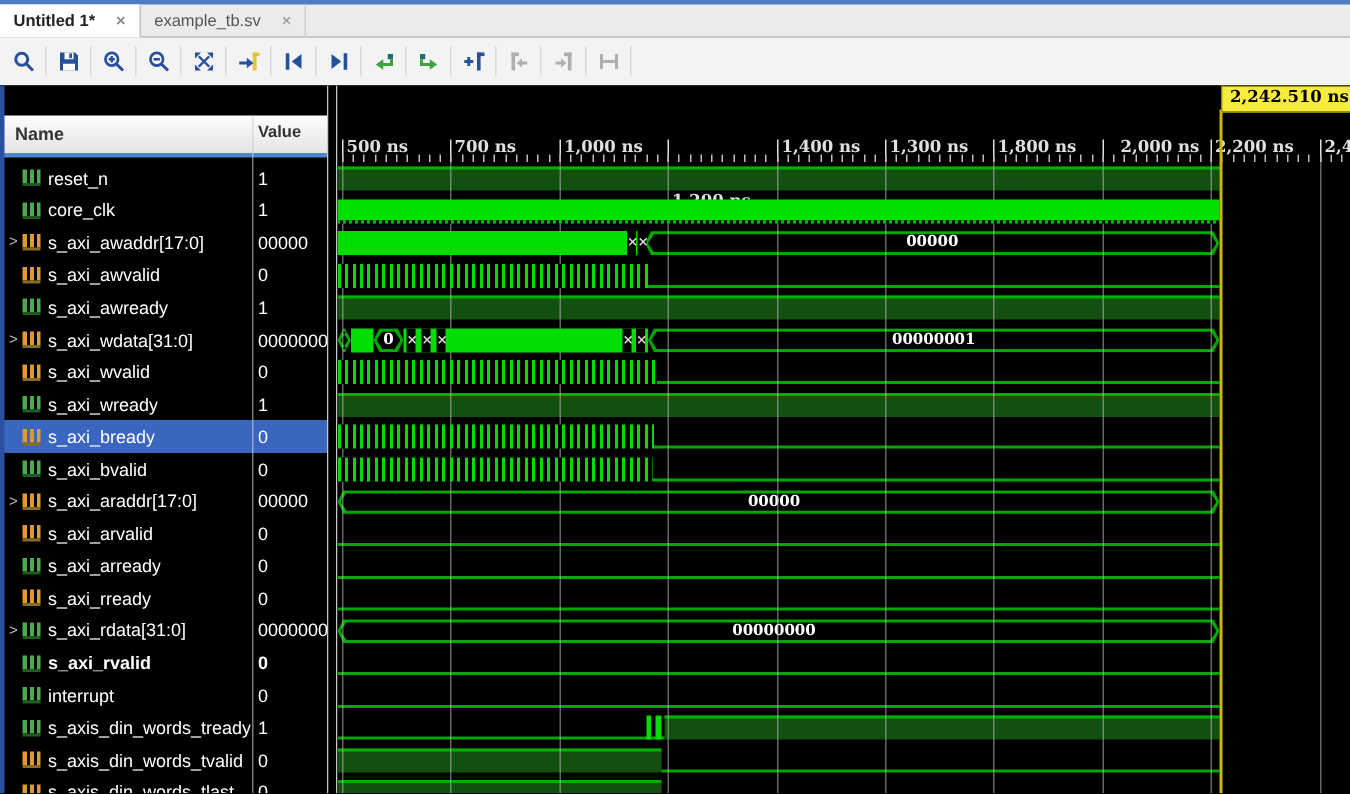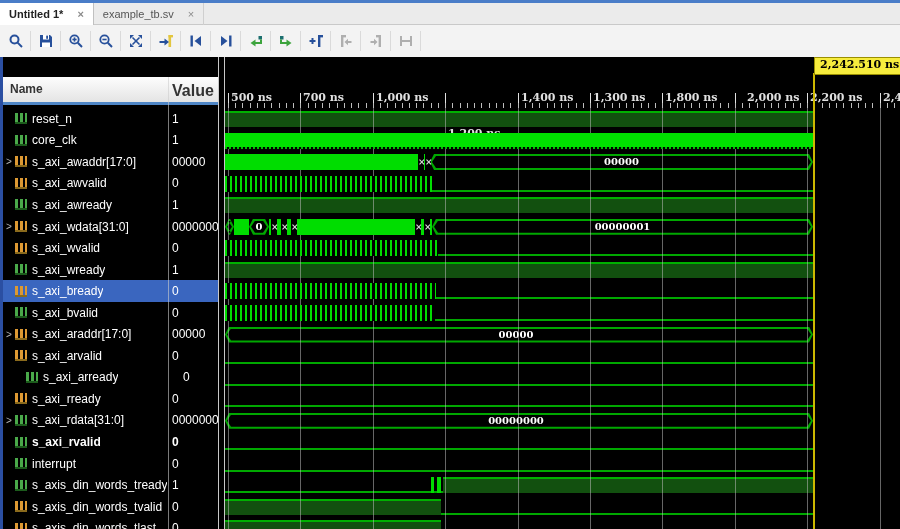--- a/index.html
+++ b/index.html
@@ -23,21 +23,21 @@
   .tb-sep{width:1px;height:20px;background:#dadada;margin:0 1px;}
 
   
   .main{position:absolute;left:0;top:57px;width:900px;height:472px;background:#000;overflow:hidden;}
   .main-left-accent{position:absolute;left:0;top:0;bottom:0;width:3px;background:#2b4fa2;z-index:30;}
 
   
   .names-panel{position:absolute;left:0;top:0;width:218px;height:472px;background:#000;overflow:hidden;border-right:1px solid #c8c8c8;box-sizing:content-box;}
   .panel-header{position:absolute;left:0;top:20px;width:218px;height:25px;background:linear-gradient(#fdfdfd,#e4e4e4);border-bottom:3px solid #4f86c6;box-sizing:content-box;}
   .panel-header .hdr-name{position:absolute;left:10px;top:5px;font-size:12px;font-weight:bold;color:#333;}
-  .panel-header .hdr-value{position:absolute;left:172px;top:5px;font-size:16px;font-weight:bold;color:#333;}
+  .panel-header .hdr-value{position:absolute;left:172px;top:5px;font-size:11px;font-weight:bold;color:#333;}
   .col-divider{position:absolute;left:168px;top:20px;bottom:0;width:1px;background:rgba(205,205,205,.6);z-index:6;}
   .sig-row{position:absolute;left:0;width:218px;height:21.55px;display:flex;align-items:center;color:#fff;font-size:12px;}
   .sig-row.selected{background:#3a66bf;}
   .expand{display:inline-block;width:12px;margin-left:3px;color:#b9b9b9;font-size:10px;text-align:center;flex:none;}
   .sig-icon{display:inline-block;width:12px;height:11px;margin-right:5px;flex:none;border-bottom:2px solid #1c5c1c;box-sizing:border-box;}
   .sig-icon.green{background:repeating-linear-gradient(90deg,#4aa94a 0 3px,rgba(0,0,0,0) 3px 5px);}
   .sig-icon.orange{background:repeating-linear-gradient(90deg,#dd9933 0 3px,rgba(0,0,0,0) 3px 5px);border-bottom-color:#8a6a1c;}
   .sig-name{white-space:nowrap;overflow:hidden;}
   .sig-val{position:absolute;left:172px;top:0;height:100%;display:flex;align-items:center;font-size:12px;color:#fff;white-space:nowrap;}
 
@@ -282,21 +282,21 @@
             <span class="sig-icon orange"></span>
             <span class="sig-name">s_axi_araddr[17:0]</span>
             <div class="sig-val">00000</div>
           </div>
           <div class="sig-row" style="top: 288.05px;">
             <span class="expand"></span>
             <span class="sig-icon orange"></span>
             <span class="sig-name">s_axi_arvalid</span>
             <div class="sig-val">0</div>
           </div>
-          <div class="sig-row" style="top: 309.6px; margin-left: 11px;">
+          <div class="sig-row" style="top: 309.6px;">
             <span class="expand"></span>
             <span class="sig-icon green"></span>
             <span class="sig-name">s_axi_arready</span>
             <div class="sig-val">0</div>
           </div>
           <div class="sig-row" style="top: 331.15px;">
             <span class="expand"></span>
             <span class="sig-icon orange"></span>
             <span class="sig-name">s_axi_rready</span>
             <div class="sig-val">0</div>

